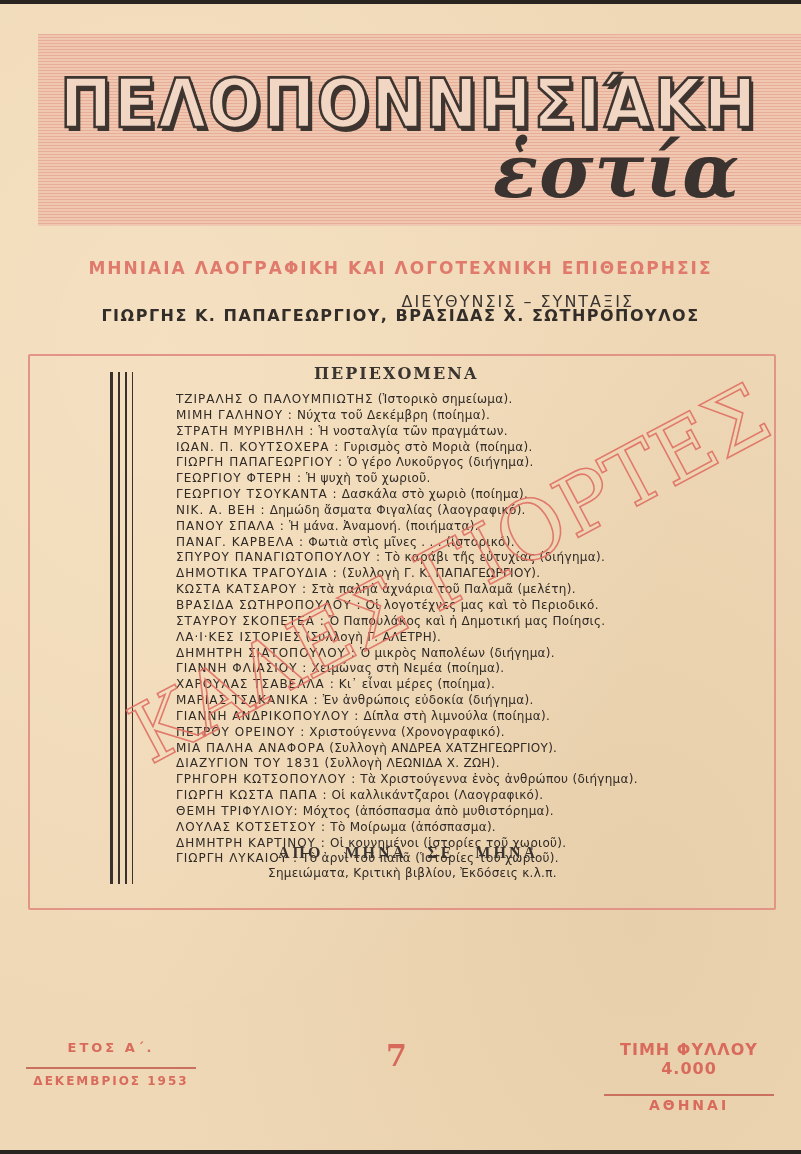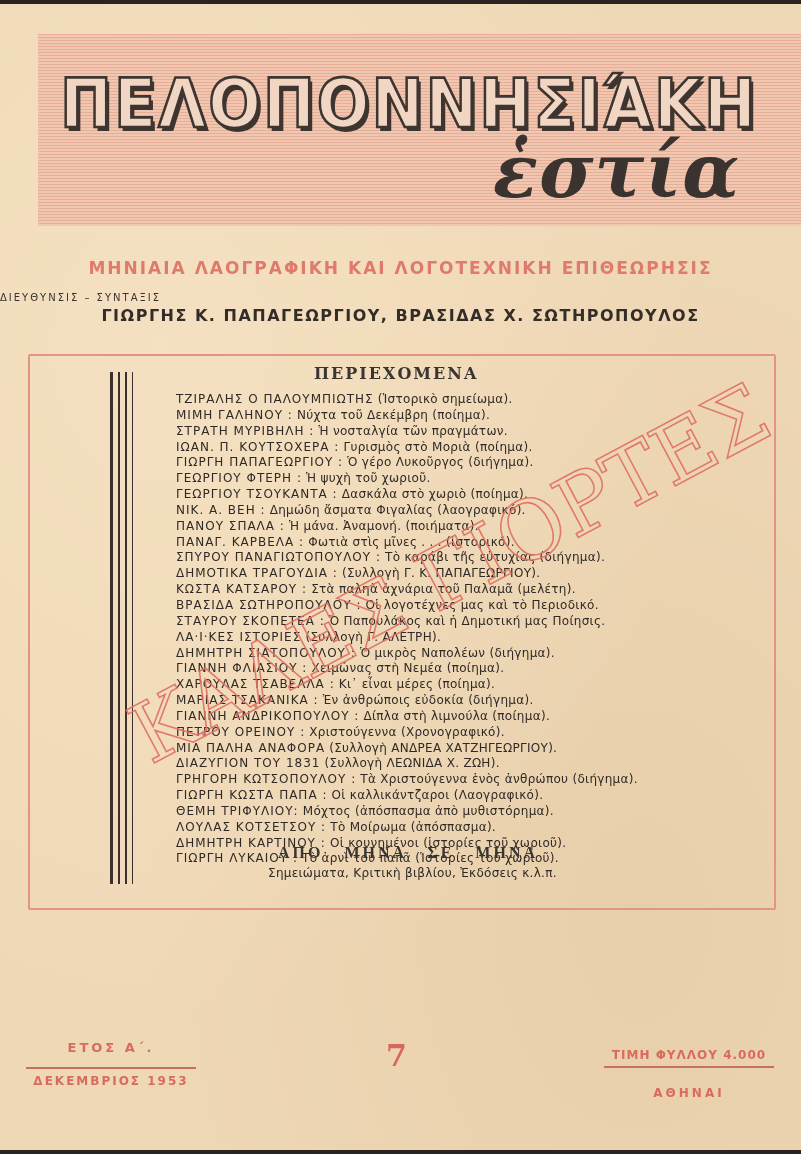--- a/index.html
+++ b/index.html
@@ -34,22 +34,22 @@
     position: absolute; left: 455px; top: 100px;
     font-family: "DejaVu Serif", serif; font-style: italic; font-weight: bold;
     font-size: 74px; color: #3a332f; line-height: 1; letter-spacing: 1px;
   }
   .subtitle {
     position: absolute; left: 0; width: 801px; top: 254px; text-align: center;
     font-family: "DejaVu Sans", sans-serif; font-weight: bold;
     font-size: 17px; letter-spacing: 2px; color: #e07a6c;
   }
   .direction {
-    position: absolute; left: 0; width: 634px; top: 288px; text-align: left;
-    font-size: 10px; letter-spacing: 2px; color: #3a3430;
+    position: absolute; left: 0; width: 634px; top: 288px; text-align: right;
+    font-size: 16px; letter-spacing: 2px; color: #3a3430;
   }
   .editors {
     position: absolute; left: 0; width: 801px; top: 302px; text-align: center;
     font-family: "DejaVu Sans", sans-serif; font-weight: bold;
     font-size: 16px; letter-spacing: 1.5px; color: #332d29;
   }
   .toc-box {
     position: absolute; left: 28px; top: 350px; width: 744px; height: 552px;
     border: 2px solid #e29586; border-radius: 2px;
   }
@@ -97,22 +97,22 @@
   .footer-left .date { font-size: 12px; letter-spacing: 2px; margin-top: 5px; }
   .issue-number {
     position: absolute; left: 386px; top: 1034px;
     font-family: "DejaVu Serif", serif; font-weight: bold;
     font-size: 30px; color: #d7695b;
   }
   .footer-right {
     position: absolute; left: 604px; top: 1036px; width: 170px; text-align: center;
     color: #d96b5d; font-weight: bold;
   }
-  .footer-right .price { font-size: 12px; letter-spacing: 1px; padding-bottom: 4px; border-bottom: 2px solid #c9705f; margin-top: 8px; }
-  .footer-right .city { font-size: 12px; letter-spacing: 3px; margin-top: 18px; }
+  .footer-right .price { font-size: 16px; letter-spacing: 1px; padding-bottom: 16px; border-bottom: 2px solid #c9705f; }
+  .footer-right .city { font-size: 14px; letter-spacing: 3px; margin-top: 1px; }
 </style>
 </head>
 <body>
 
 <div class="page">
 
   <div class="masthead">
     <div class="mast-title">ΠΕΛΟΠΟΝΝΗΣΙΆΚΗ</div>
     <div class="mast-sub">ἑστία</div>
   </div>

